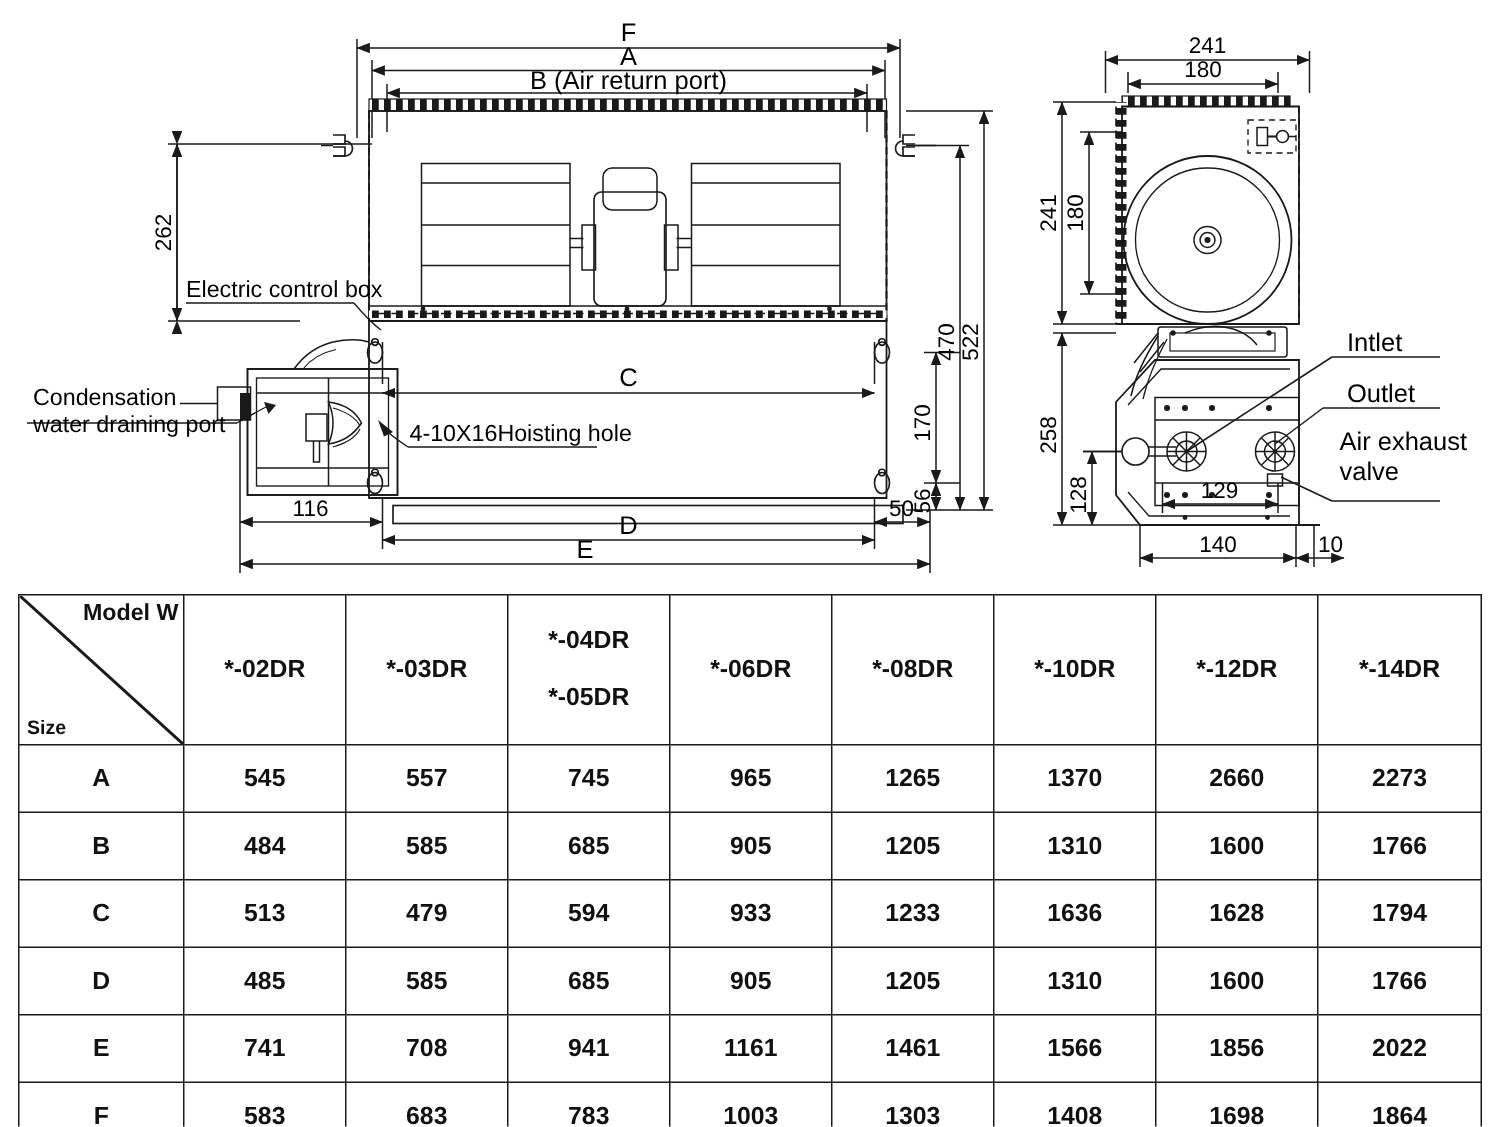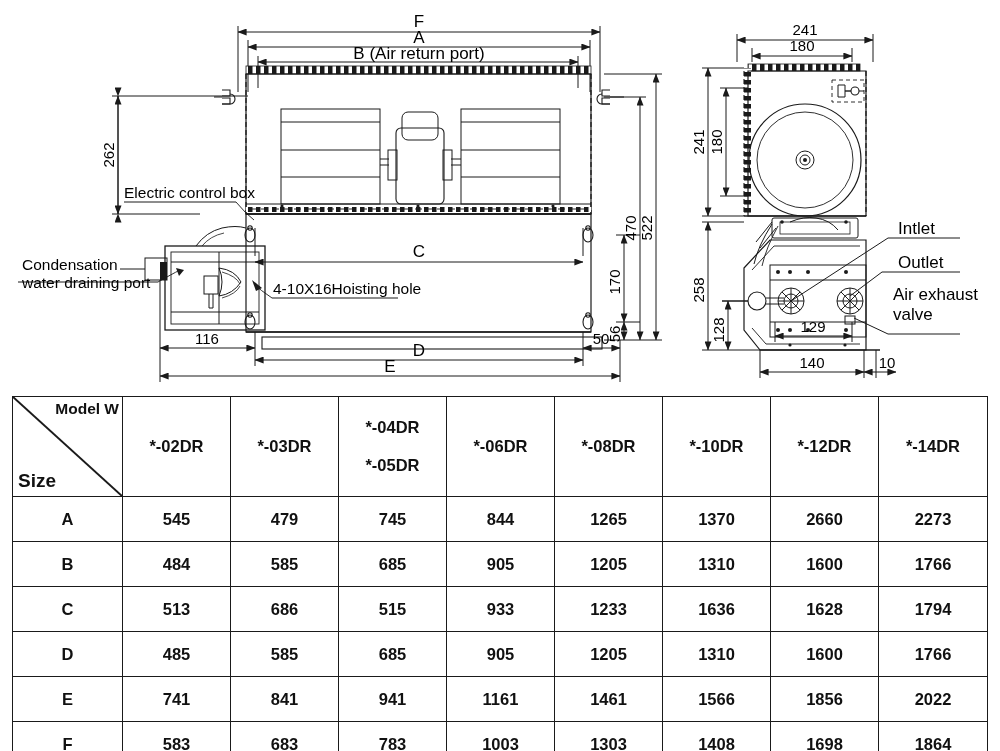--- a/index.html
+++ b/index.html
@@ -75,21 +75,21 @@
     right: 3px;
     top: 3px;
     font-size: 15.5px;
     font-weight: bold;
     white-space: nowrap;
   }
   .corner-size {
     position: absolute;
     left: 5px;
     bottom: 4px;
-    font-size: 19px;
+    font-size: 13px;
     font-weight: bold;
   }
   td.rowlabel { width: 110px; font-weight: bold; }
   .model-line { display: block; }
   .model-line + .model-line { margin-top: 12px; }
 
   
   .dimtxt { font-family: "Liberation Sans", sans-serif; font-size: 15px; fill: #000; }
   .lbltxt { font-family: "Liberation Sans", sans-serif; font-size: 15.5px; fill: #000; }
   .biglbl { font-family: "Liberation Sans", sans-serif; font-size: 17px; fill: #000; }
@@ -458,65 +458,65 @@
           </td>
           <td class="modelhead">
             <span class="model-line">*-14DR</span>
           </td>
         </tr>
       </thead>
       <tbody>
         <tr>
           <td class="rowlabel">A</td>
           <td>545</td>
-          <td>479</td>
+          <td>557</td>
           <td>745</td>
-          <td>844</td>
+          <td>965</td>
           <td>1265</td>
           <td>1370</td>
           <td>2660</td>
           <td>2273</td>
         </tr>
         <tr>
           <td class="rowlabel">B</td>
           <td>484</td>
           <td>585</td>
           <td>685</td>
           <td>905</td>
           <td>1205</td>
           <td>1310</td>
           <td>1600</td>
           <td>1766</td>
         </tr>
         <tr>
           <td class="rowlabel">C</td>
           <td>513</td>
-          <td>686</td>
-          <td>515</td>
+          <td>479</td>
+          <td>594</td>
           <td>933</td>
           <td>1233</td>
           <td>1636</td>
           <td>1628</td>
           <td>1794</td>
         </tr>
         <tr>
           <td class="rowlabel">D</td>
           <td>485</td>
           <td>585</td>
           <td>685</td>
           <td>905</td>
           <td>1205</td>
           <td>1310</td>
           <td>1600</td>
           <td>1766</td>
         </tr>
         <tr>
           <td class="rowlabel">E</td>
           <td>741</td>
-          <td>841</td>
+          <td>708</td>
           <td>941</td>
           <td>1161</td>
           <td>1461</td>
           <td>1566</td>
           <td>1856</td>
           <td>2022</td>
         </tr>
         <tr>
           <td class="rowlabel">F</td>
           <td>583</td>

